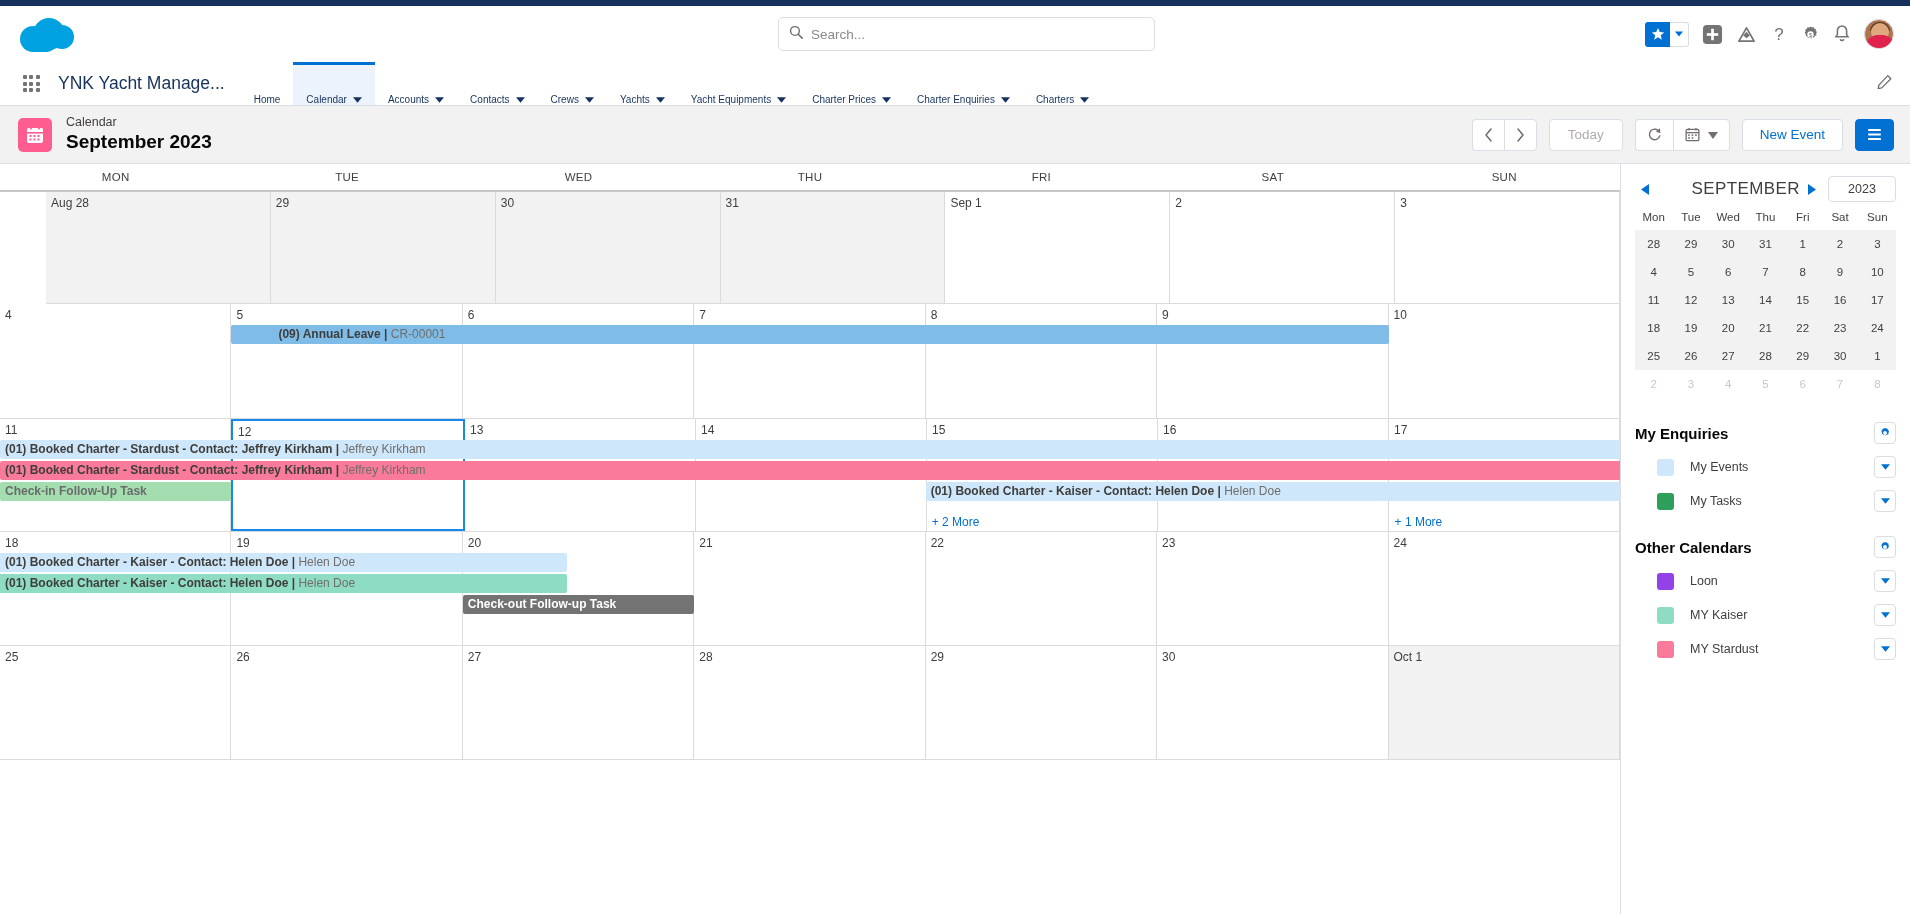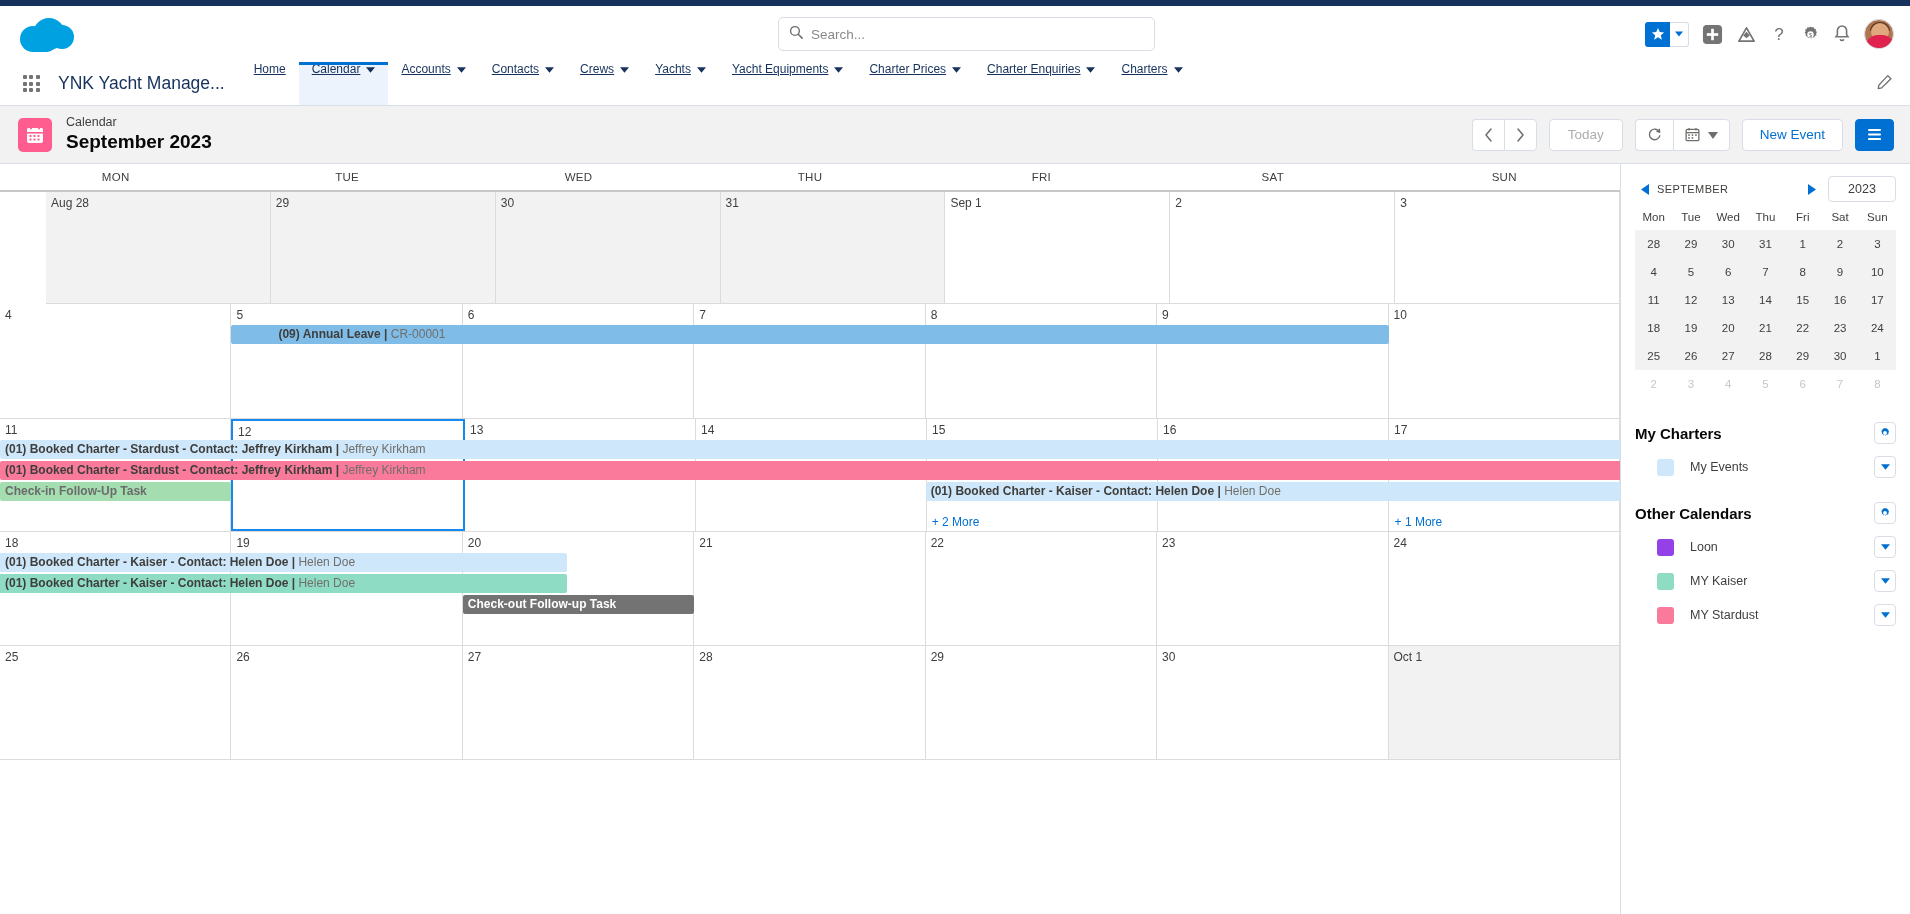--- a/index.html
+++ b/index.html
@@ -75,24 +75,23 @@
   .waffle { width:34px; display:flex; align-items:center; justify-content:center; }
   .waffle-grid { display:grid; grid-template-columns:repeat(3,4px);
     grid-gap:2.5px; }
   .waffle-grid i { width:4px; height:4px; background:#747474; border-radius:1px; display:block; }
   .app-name {
     font-size:17.5px; color:#16325c; display:flex; align-items:center;
     padding:0 16px 0 10px; white-space:nowrap;
   }
   .nav-items { display:flex; align-items:stretch; }
   .nav-item {
-    display:flex; align-items:flex-start; gap:6px; padding:0 13px;
-    font-size:12px; color:#16325c; position:relative; cursor:pointer;
+    display:flex; align-items:flex-end; gap:6px; padding:0 13px;
+    font-size:10px; color:#16325c; position:relative; cursor:pointer;
     white-space:nowrap;
-    text-decoration:underline;
   }
   .nav-item.active { background:#ecf3fc; }
   .nav-item.active:after {
     content:''; position:absolute; left:0; right:0; top:0; height:3px;
     background:#0070d2;
   }
   .pencil-edit { position:absolute; right:18px; top:50%; transform:translateY(-50%); }
 
   
   .page-header {
@@ -170,21 +169,21 @@
     border-left:9px solid currentColor;
   }
   .more-link {
     position:absolute; font-size:12px; color:#0070d2; cursor:pointer;
   }
 
   
   .mini-cal { padding:10px 14px 6px 14px; }
   .mini-head { display:flex; align-items:center; height:30px; }
   .mini-arrow { width:22px; display:flex; align-items:center; justify-content:center; cursor:pointer;}
-  .mini-month { flex:1; text-align:left; font-size:11px; color:#3e3e3c; letter-spacing:.4px;}
+  .mini-month { flex:1; text-align:right; font-size:17px; color:#3e3e3c; letter-spacing:.4px;}
   .mini-year {
     border:1px solid #d8dde6; border-radius:4px; height:26px; width:68px;
     display:flex; align-items:center; justify-content:center;
     font-size:12.5px; color:#3e3e3c; margin-left:6px;
   }
   .mini-dow-row, .mini-week { display:flex; }
   .mini-dow, .mini-day {
     flex:1; text-align:center; font-size:11.5px; color:#3e3e3c;
   }
   .mini-dow { padding:7px 0 4px; }
@@ -685,38 +684,47 @@
             <div class="mini-day out">5</div>
             <div class="mini-day out">6</div>
             <div class="mini-day out">7</div>
             <div class="mini-day out">8</div>
           </div>
         </div>
     </div>
 
     <div class="cal-section">
       <div class="sec-head">
-        <span class="sec-title">My Charters</span>
+        <span class="sec-title">My Enquiries</span>
         <span class="sq-btn">
           <svg width="12" height="12" viewBox="0 0 20 20">
               <path d="M10 1.5 l1.4 1.2 1.8-.5 .7 1.7 1.8.4-.2 1.9 1.4 1.2-1.1 1.5 .6 1.8-1.8.7-.6 1.8-1.9-.2-1.4 1.3-1.5-1.1-1.8.6-.7-1.8-1.8-.6 .2-1.9-1.3-1.4 1.1-1.5-.6-1.8 1.8-.7 .6-1.8 1.9.2z" fill="#0070d2"></path>
               <circle cx="10" cy="10" r="3.2" fill="#fff"></circle>
             </svg>
         </span>
       </div>
       <div>
           <div class="cal-row">
             <span class="swatch" style="background: rgb(207, 231, 250);"></span>
             <span class="cal-label">My Events</span>
             <span class="sq-btn">
               <svg width="9" height="6" viewBox="0 0 10 6">
                 <polygon points="0,0 10,0 5,6" fill="#0070d2"></polygon>
               </svg>
             </span>
           </div>
+          <div class="cal-row">
+            <span class="swatch" style="background: rgb(46, 158, 91);"></span>
+            <span class="cal-label">My Tasks</span>
+            <span class="sq-btn">
+              <svg width="9" height="6" viewBox="0 0 10 6">
+                <polygon points="0,0 10,0 5,6" fill="#0070d2"></polygon>
+              </svg>
+            </span>
+          </div>
         </div>
     </div>
 
     <div class="cal-section">
       <div class="sec-head">
         <span class="sec-title">Other Calendars</span>
         <span class="sq-btn">
           <svg width="12" height="12" viewBox="0 0 20 20">
               <path d="M10 1.5 l1.4 1.2 1.8-.5 .7 1.7 1.8.4-.2 1.9 1.4 1.2-1.1 1.5 .6 1.8-1.8.7-.6 1.8-1.9-.2-1.4 1.3-1.5-1.1-1.8.6-.7-1.8-1.8-.6 .2-1.9-1.3-1.4 1.1-1.5-.6-1.8 1.8-.7 .6-1.8 1.9.2z" fill="#0070d2"></path>
               <circle cx="10" cy="10" r="3.2" fill="#fff"></circle>

